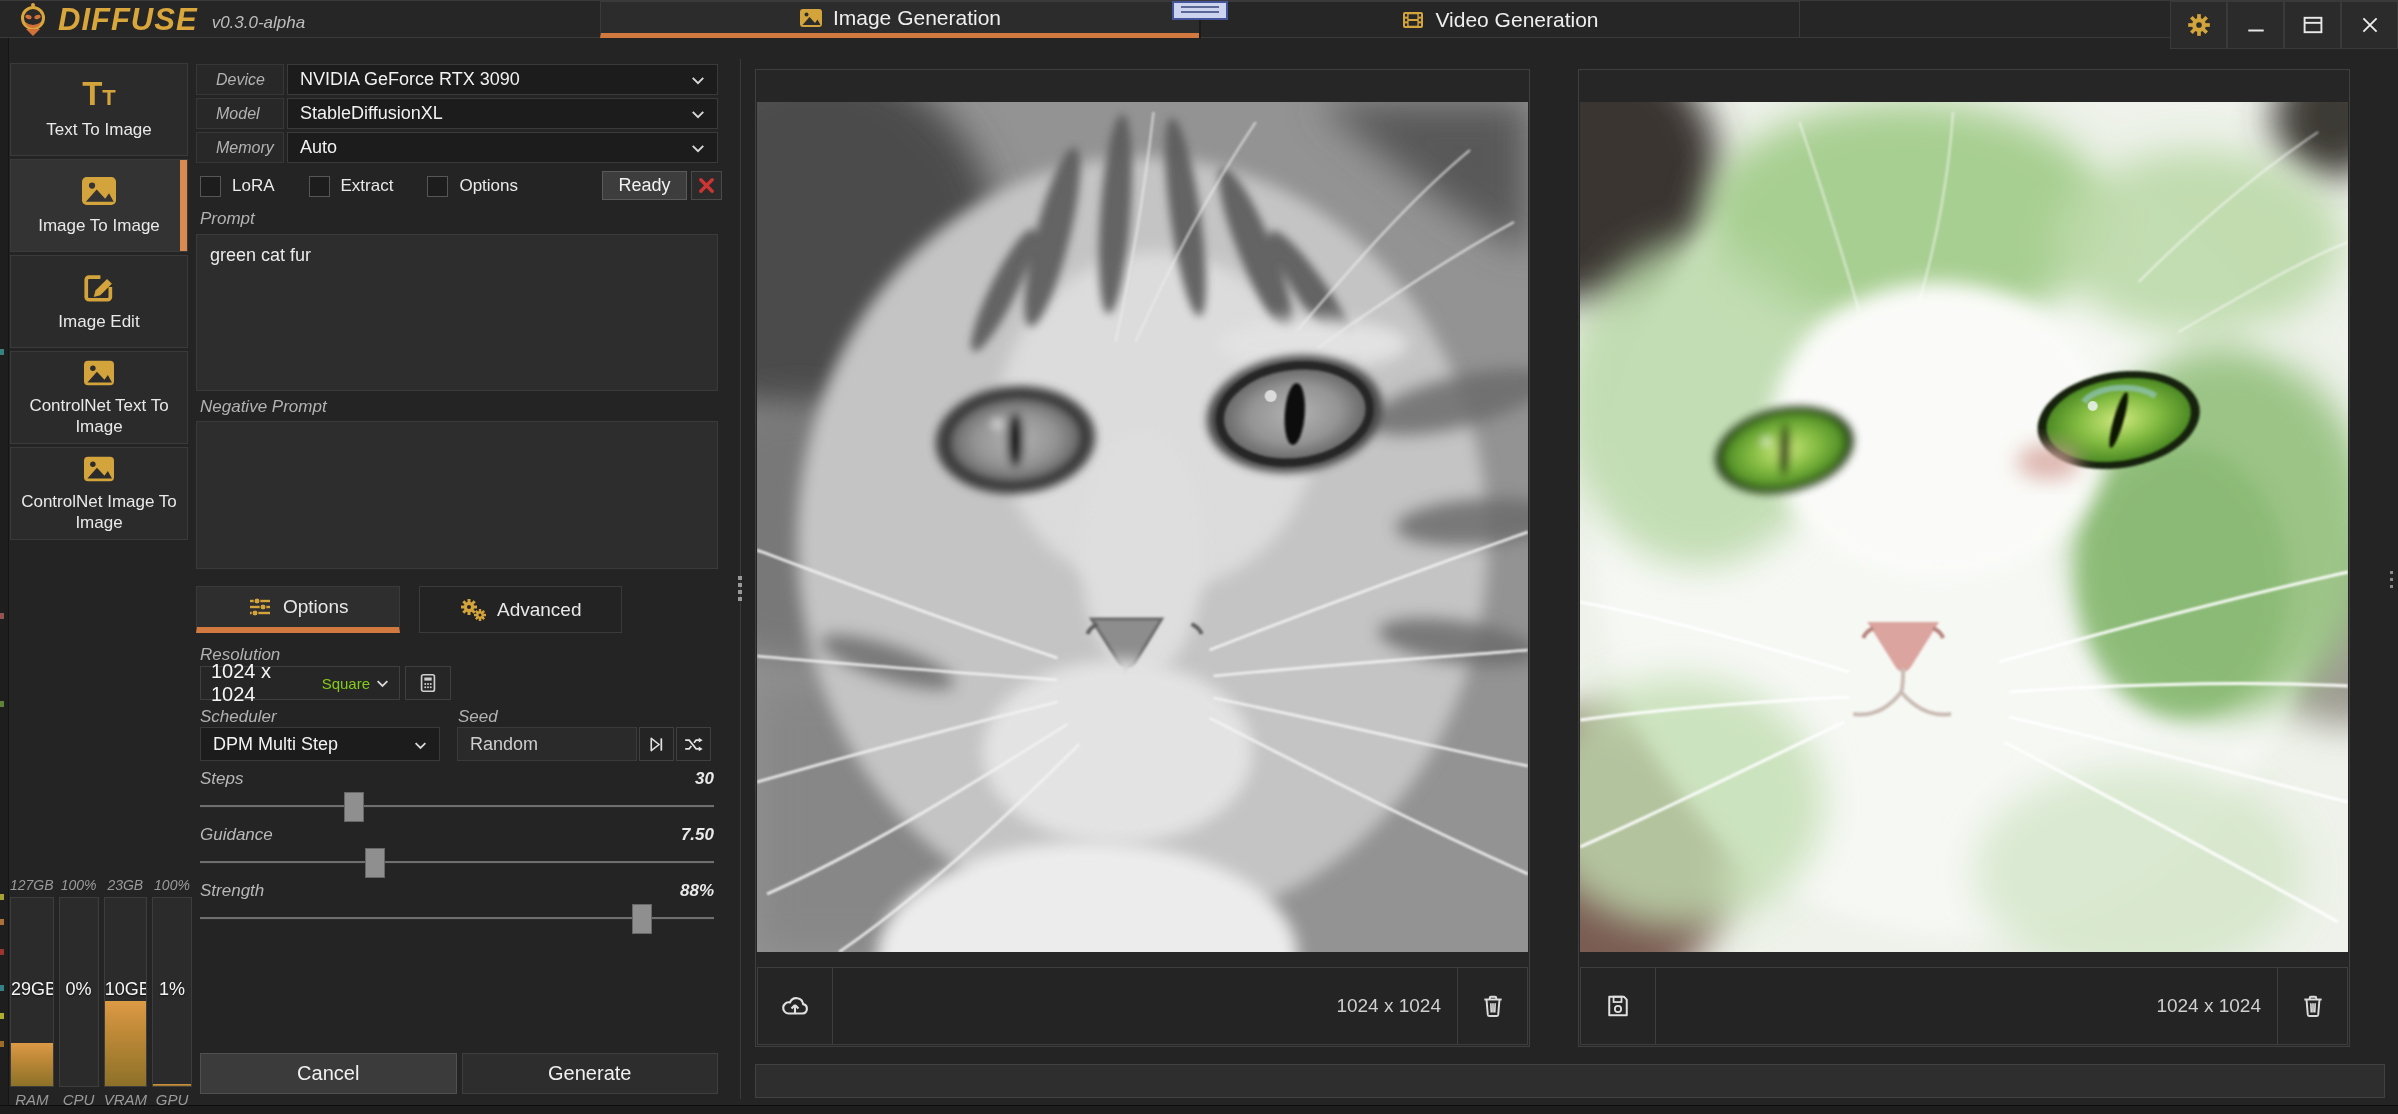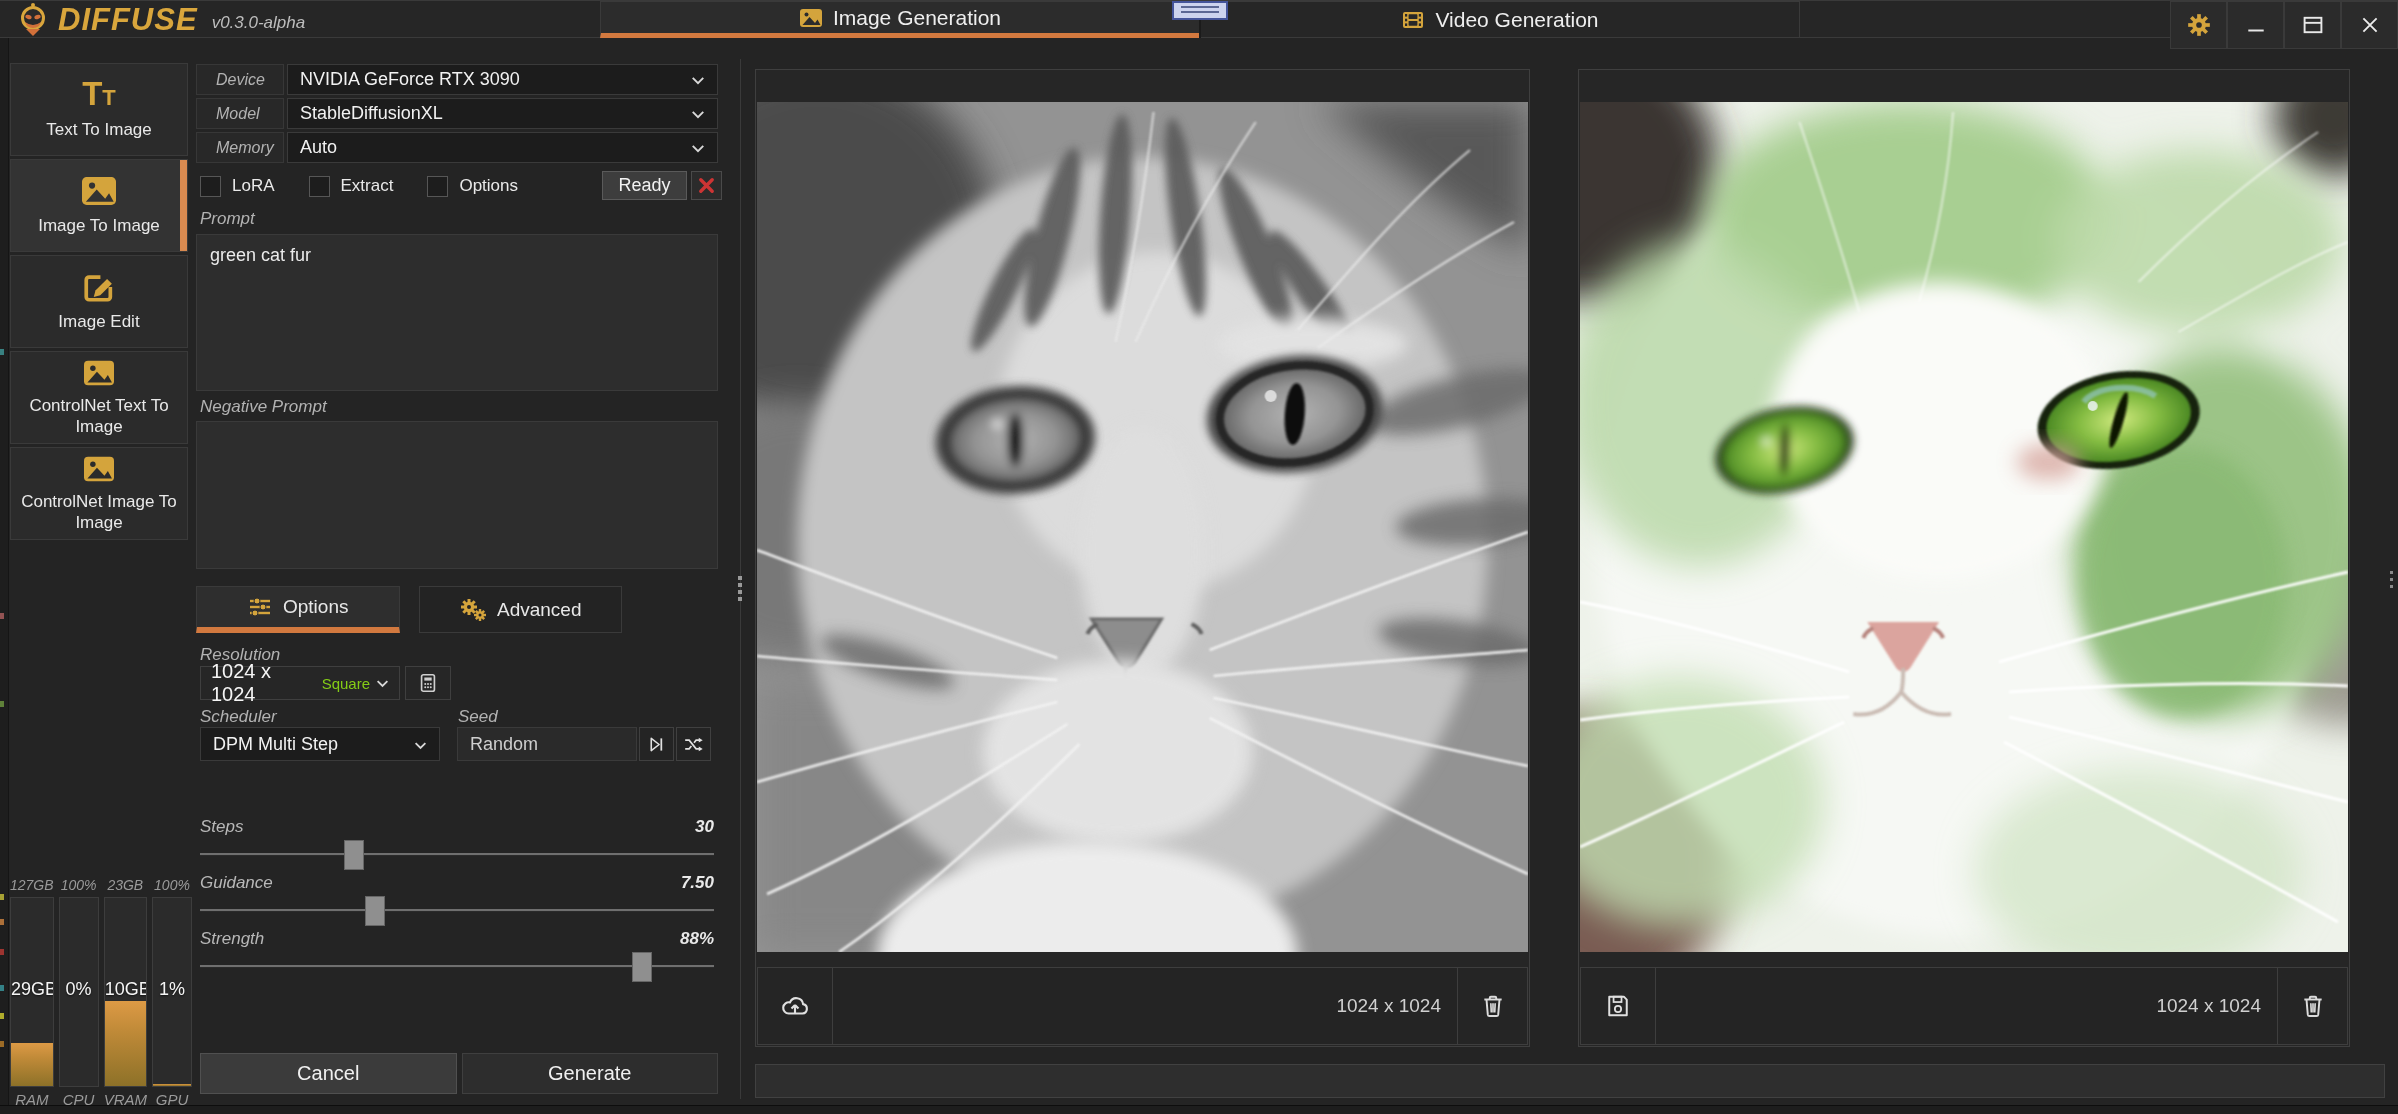--- a/index.html
+++ b/index.html
@@ -76,21 +76,21 @@
   .res-preset { color:#84cc16; font-size:15px; margin-left:14px; margin-right:6px; }
   .icon-btn { width:46px; background:#262626; border:1px solid #3f3f3f; display:flex; align-items:center; justify-content:center; margin-left:5px; }
   .row-sched { position:absolute; left:4px; top:668px; width:518px; height:34px; display:flex; }
   .sched-sel { width:240px; background:#1c1c1c; border:1px solid #3a3a3a; color:#f2f2f2; font-size:18px;
                display:flex; align-items:center; padding:0 12px; }
   .seed-input { width:180px; margin-left:17px; background:#2a2a2a; border:1px solid #3a3a3a; color:#cfcfcf; font-size:18px;
                 display:flex; align-items:center; padding:0 12px; }
   .seed-btn { width:35px; background:#242424; border:1px solid #404040; display:flex; align-items:center; justify-content:center; margin-left:2px; }
   .slider-block { position:absolute; left:4px; width:514px; height:52px; }
   .sl-steps{top:710px} .sl-guidance{top:766px} .sl-strength{top:822px}
-  .sl-head { display:flex; justify-content:space-between; height:24px;margin-top:48px; }
+  .sl-head { display:flex; justify-content:space-between; height:24px; }
   .sl-label { color:#b8b8b8; font-style:italic; font-size:17px; }
   .sl-value { color:#e9e9e9; font-style:italic; font-weight:bold; font-size:17px; }
   .sl-trackzone { position:relative; height:28px; }
   .sl-track { position:absolute; left:0; right:0; top:12px; height:3px; background:#6f6f6f; border-bottom:1px solid #2a2a2a; }
   .sl-thumb { position:absolute; top:-1px; width:20px; height:30px; background:#8f8f8f; border:1px solid #666666; transform:translateX(-50%); }
   .row-actions { position:absolute; left:4px; top:994px; width:518px; height:41px; display:flex; gap:5px; }
   .act-btn { flex:1; display:flex; align-items:center; justify-content:center; font-size:20px; color:#f0f0f0; }
   .btn-cancel { background:#3b3b3b; border:1px solid #505050; }
   .btn-generate { background:#2d2d2d; border:1px solid #3f3f3f; }
 

